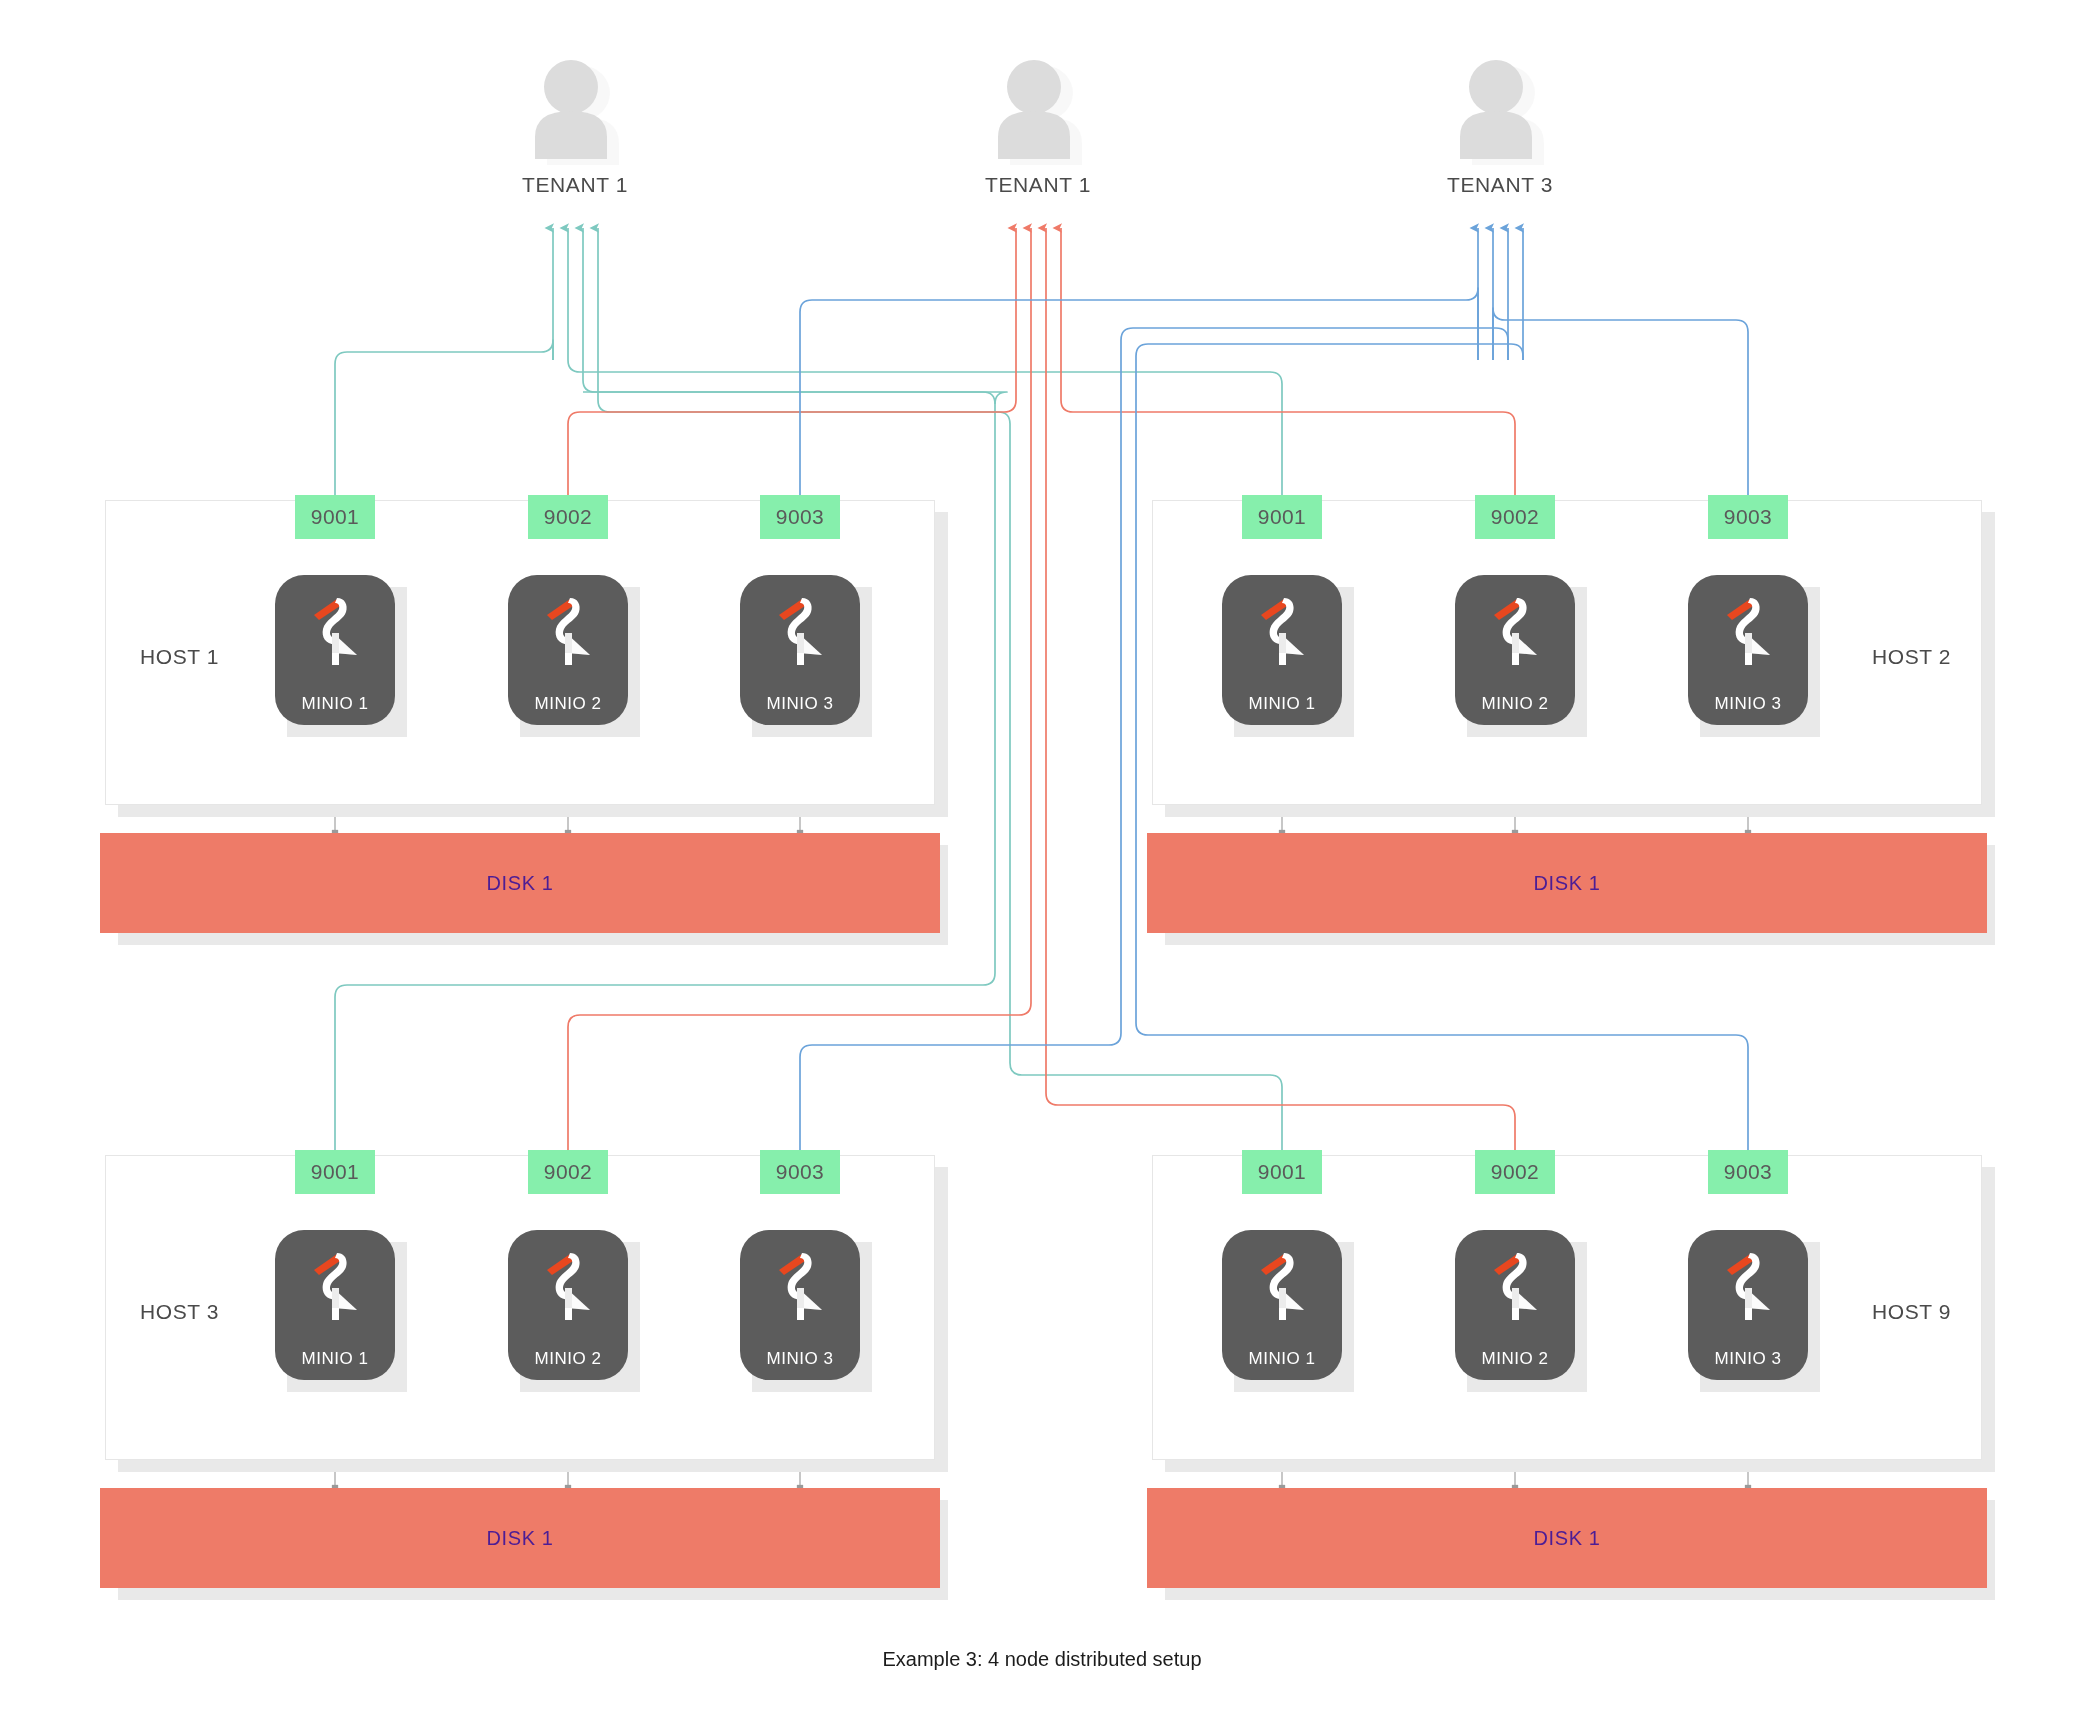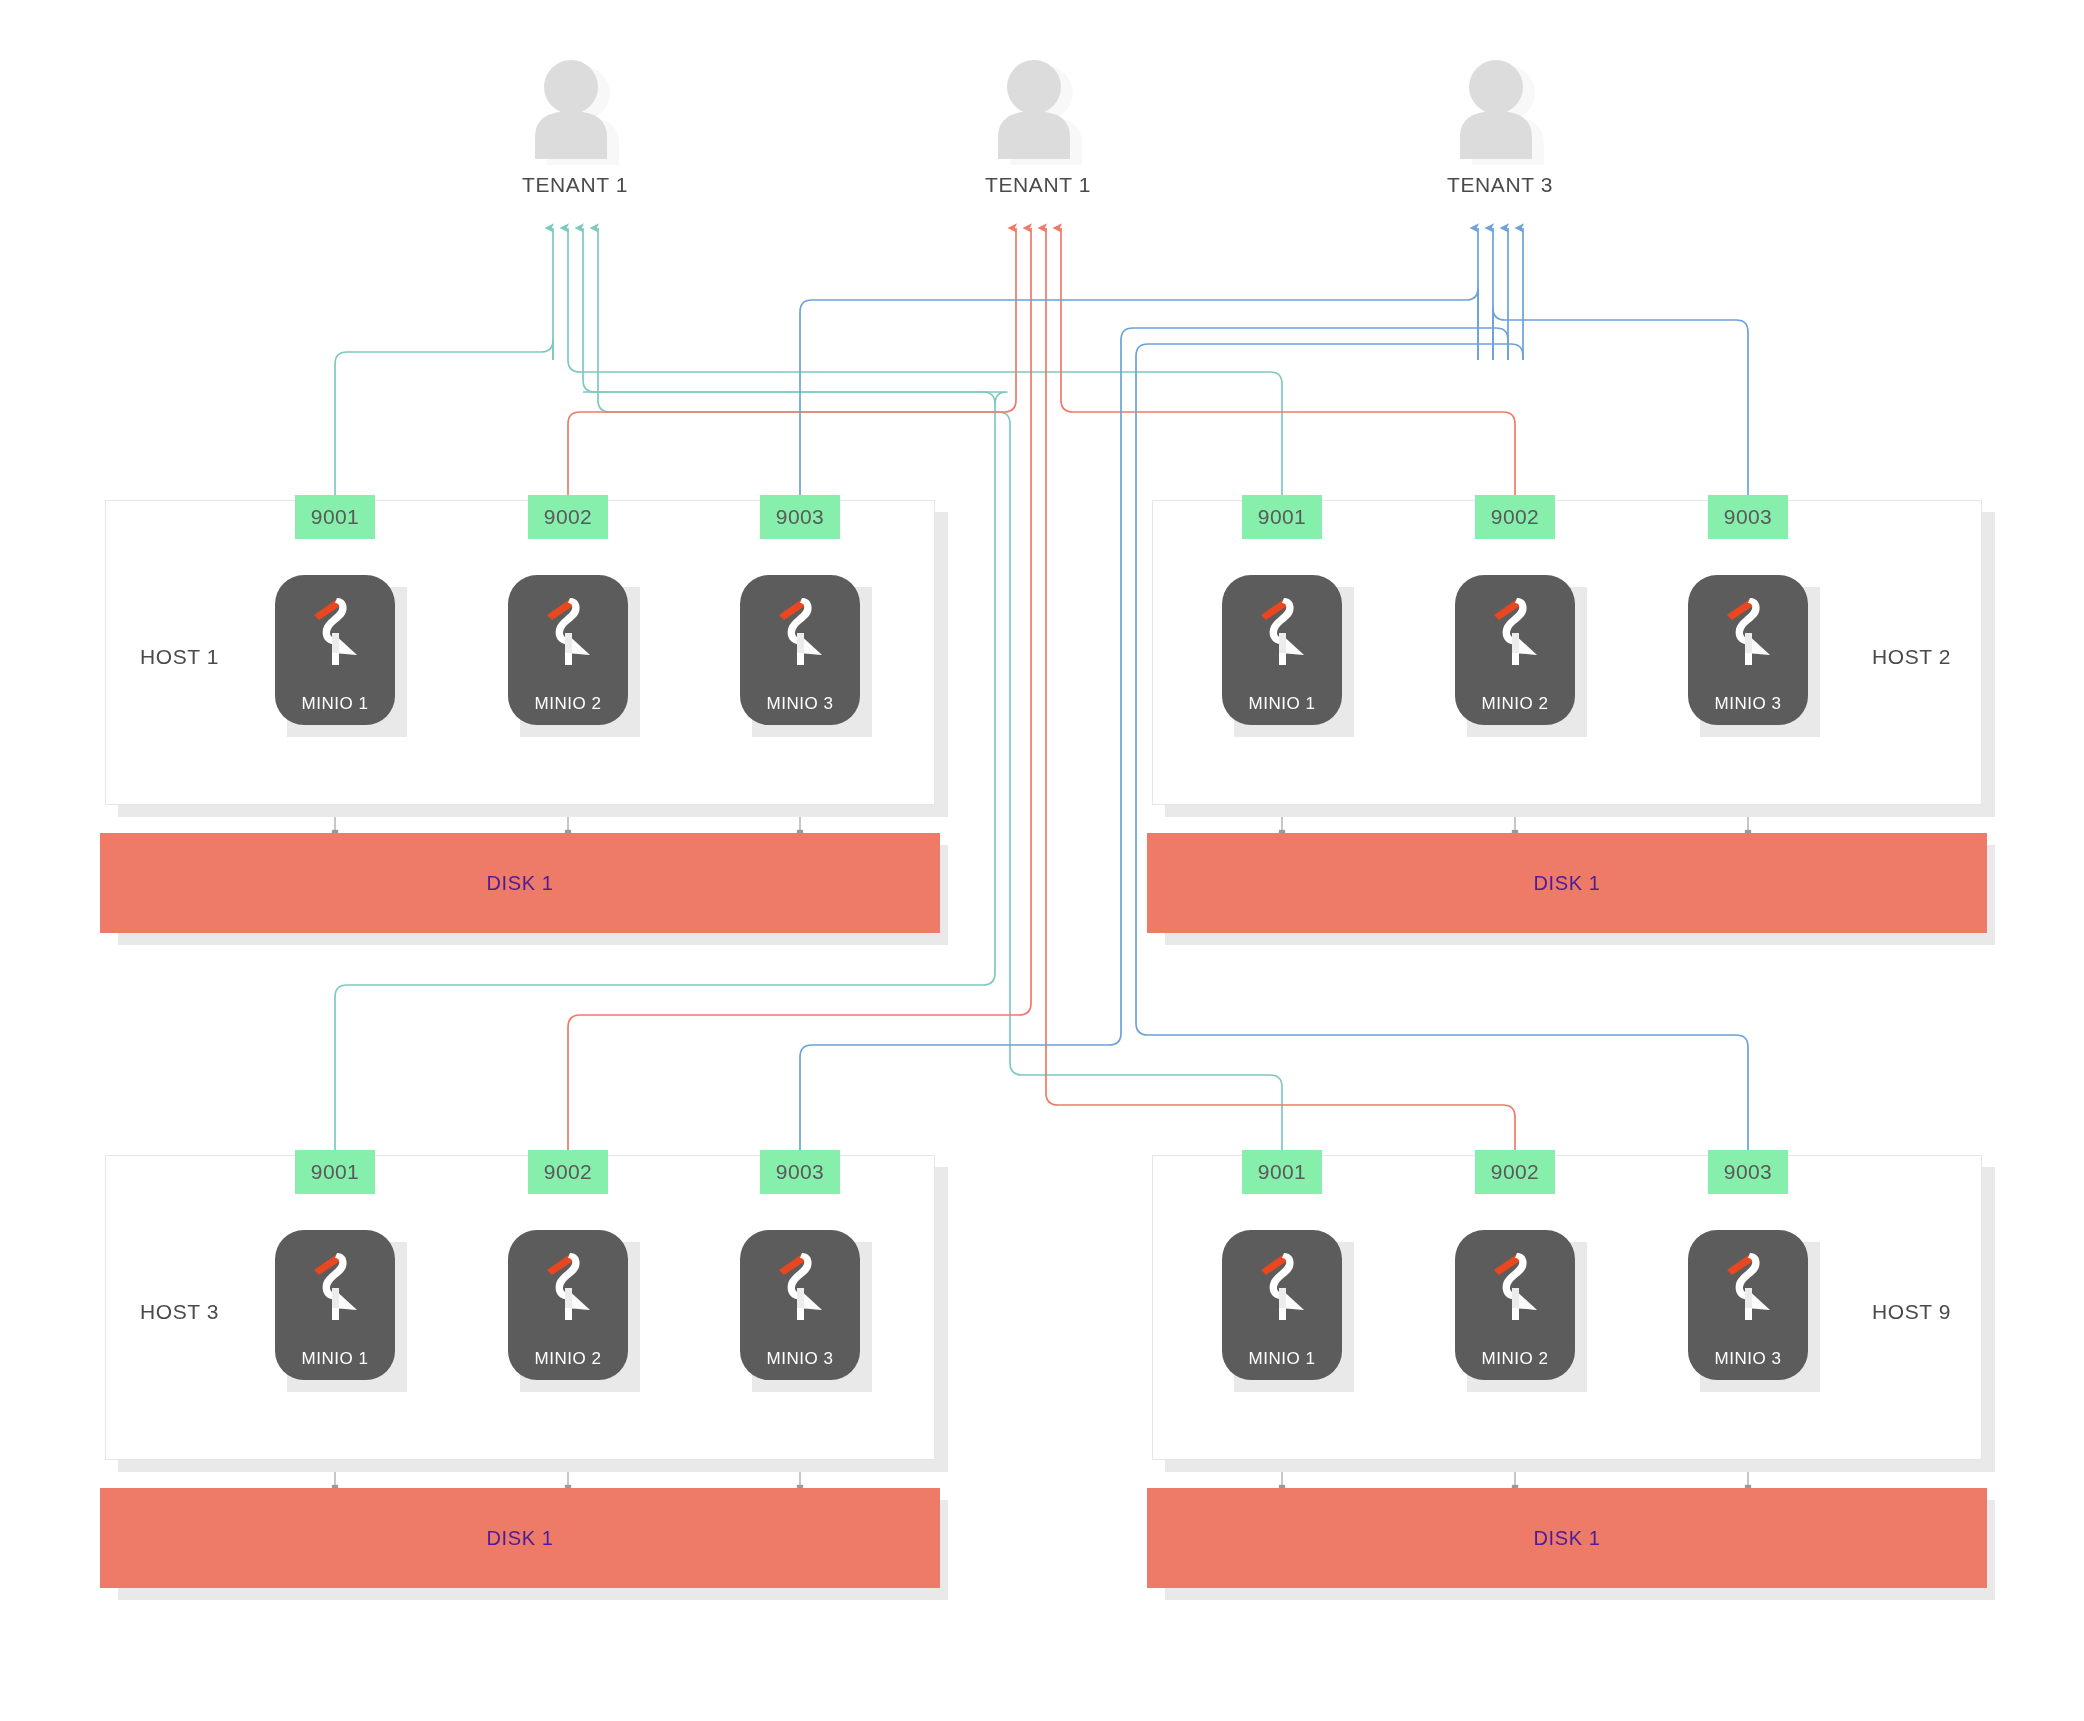--- a/index.html
+++ b/index.html
@@ -494,14 +494,15 @@
       <path d="M26,40 L50,62 L27,60 Z" fill="#f0f0f0" opacity=".25"></path>
       <rect x="25" y="40" width="7" height="32" fill="#ffffff"></rect>
       <rect x="25" y="40" width="7" height="20" fill="#dcdcdc" opacity=".55"></rect>
     </svg>
     <div class="n-label">MINIO 3</div>
   </div>
 
   <div class="disk-shadow" style="left:1165px;top:1500px;width:830px;height:100px;"></div>
   <div class="disk" style="left:1147px;top:1488px;width:840px;height:100px;">DISK 1</div>
 
+  <div class="caption" style="top:1648px;">Example 3: 4 node distributed setup</div>
 
 </div>
 
 </body></html>

